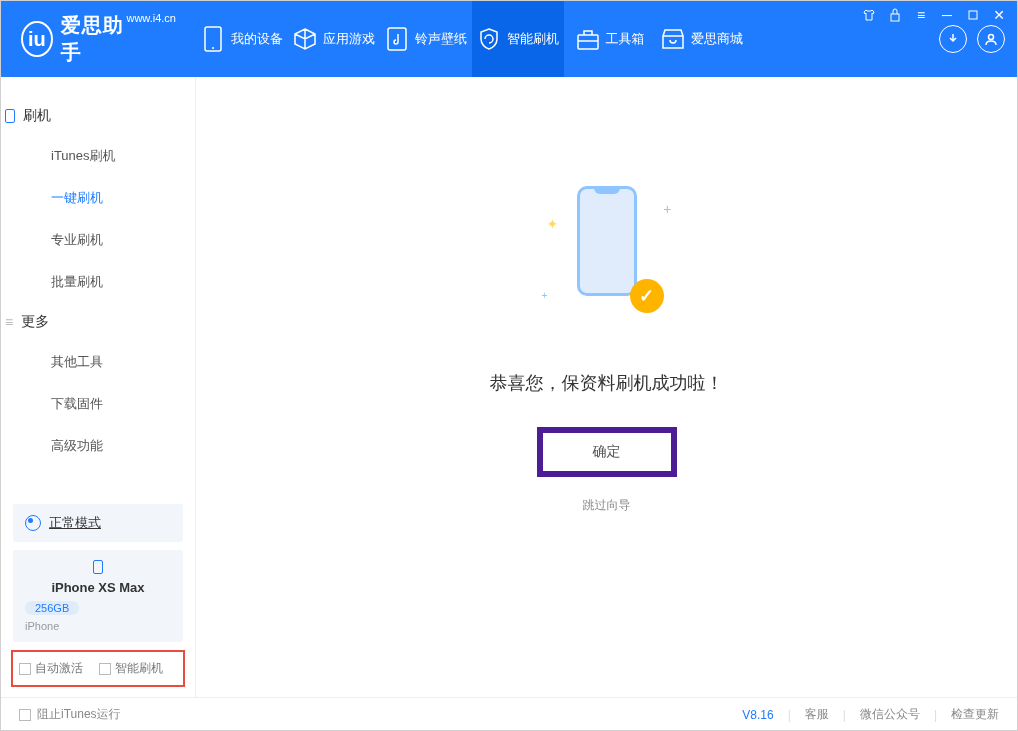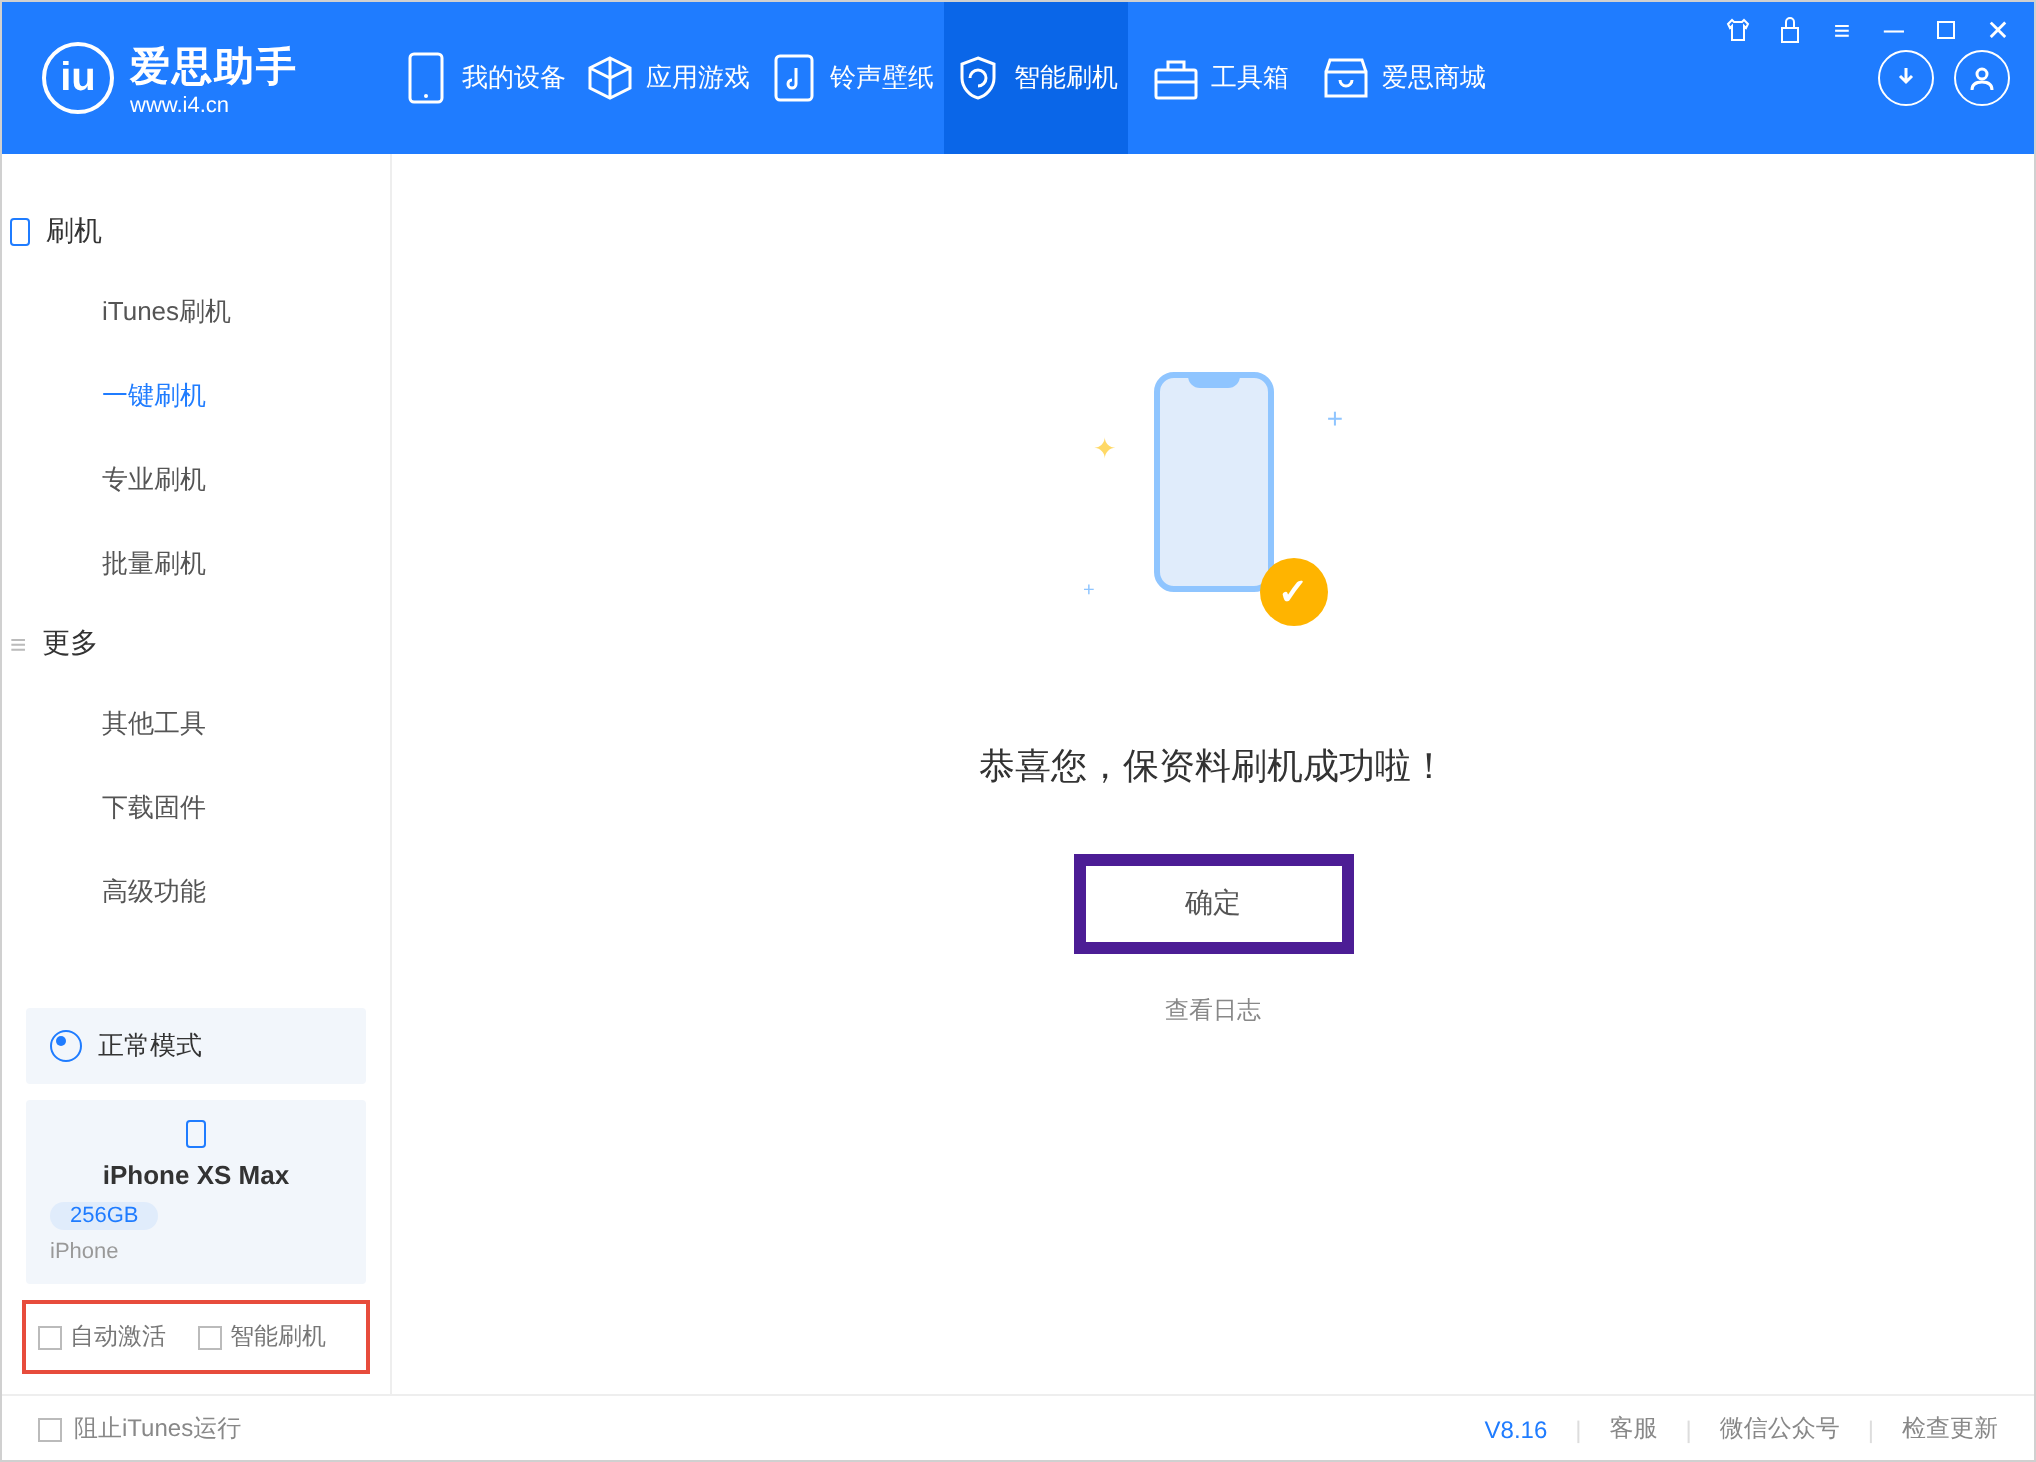--- a/index.html
+++ b/index.html
@@ -1,42 +1,42 @@
 <!DOCTYPE html>
 <html><head>
 <meta charset="utf-8">
 <style>
 * { margin: 0; padding: 0; box-sizing: border-box; font-family: "Microsoft YaHei", Arial, sans-serif; }
 body { background: #fff; width: 1018px; height: 731px; overflow: hidden; border: 1px solid #d0d0d0; }
 
 .header { background: #1f7cff; height: 76px; display: flex; align-items: center; color: #fff; }
 .logo-area { display: flex; align-items: center; padding: 0 20px; width: 195px; }
 .logo-icon { width: 36px; height: 36px; border: 2.5px solid #fff; border-radius: 50%; display: flex; align-items: center; justify-content: center; font-weight: bold; font-size: 20px; margin-right: 8px; }
-.logo-text { display: flex; flex-direction: column; }
+.logo-text { display: flex; flex-direction: row; }
 .logo-title { font-size: 20px; font-weight: bold; letter-spacing: 1px; }
 .logo-sub { font-size: 11px; }
 
 .nav-tabs { display: flex; height: 76px; }
 .nav-tab { width: 92px; display: flex; flex-direction: row; align-items: center; justify-content: center; cursor: pointer; font-size: 13px; gap: 6px; }
 .nav-tab.active { background: #0a66e8; }
 .nav-icon { width: 24px; height: 24px; display: flex; align-items: center; justify-content: center; }
 
 .header-right { margin-left: auto; display: flex; align-items: center; padding-right: 12px; gap: 10px; }
 .win-controls { display: flex; gap: 8px; position: absolute; top: 6px; right: 10px; }
 .win-btn { width: 18px; height: 18px; display: flex; align-items: center; justify-content: center; cursor: pointer; color: #fff; font-size: 14px; }
 .circle-btn { width: 28px; height: 28px; border: 1.5px solid #fff; border-radius: 50%; display: flex; align-items: center; justify-content: center; cursor: pointer; }
 
 .body-wrap { display: flex; height: 620px; }
 .sidebar { width: 195px; border-right: 1px solid #eee; padding-top: 20px; display: flex; flex-direction: column; }
 .side-section-title { display: flex; align-items: center; gap: 8px; padding: 10px 4px; font-size: 14px; color: #333; font-weight: normal; text-align: right; }
 .side-item { padding: 12px 20px 12px 50px; font-size: 13px; color: #555; cursor: pointer; }
 .side-item.active { color: #1f7cff; }
 
 .device-panel { margin-top: auto; }
-.mode-box { background: #f2f6fb; margin: 8px 12px; padding: 10px 12px; border-radius: 2px; display: flex; align-items: center; gap: 8px; font-size: 13px; color: #333; }
+.mode-box { background: #f2f6fb; margin: 8px 12px; padding: 10px 12px; border-radius: 2px; display: flex; align-items: center; gap: 8px; font-size: 13px; color: #333; text-decoration: underline; }
 .device-box { background: #f2f6fb; margin: 0 12px 8px; padding: 10px 12px; border-radius: 2px; }
 .device-name { font-size: 13px; font-weight: bold; color: #333; display: flex; align-items: center; gap: 6px; flex-direction: column; }
 .device-badge { display: inline-block; background: #e0ecfb; color: #1f7cff; font-size: 11px; padding: 1px 10px; border-radius: 10px; margin-top: 6px; }
 .device-type { font-size: 11px; color: #999; margin-top: 4px; }
 
 .option-row { border: 2px solid #e74c3c; margin: 4px 10px 10px; padding: 8px 6px; display: flex; gap: 16px; font-size: 12px; color: #777; }
 .checkbox-item { display: flex; align-items: center; gap: 4px; cursor: pointer; }
 .checkbox-box { width: 12px; height: 12px; border: 1px solid #bbb; }
 
 .main { flex: 1; display: flex; flex-direction: column; align-items: center; justify-content: center; padding-bottom: 80px; }
@@ -215,21 +215,21 @@
       <span class="sparkle s1">✦</span>
       <span class="sparkle s2">+</span>
       <span class="sparkle s3">+</span>
       <div class="phone-body">
         <div class="phone-notch"></div>
       </div>
       <div class="check-badge">✓</div>
     </div>
     <div class="success-msg">恭喜您，保资料刷机成功啦！</div>
     <button class="confirm-btn">确定</button>
-    <a class="log-link">查看日志</a>
+    <a class="log-link">跳过向导</a>
   </div>
 </div>
 
 <div class="footer">
   <div class="footer-left">
     <span class="checkbox-box"></span>
     <span>阻止iTunes运行</span>
   </div>
   <div class="footer-right">
     <span class="version">V8.16</span>

